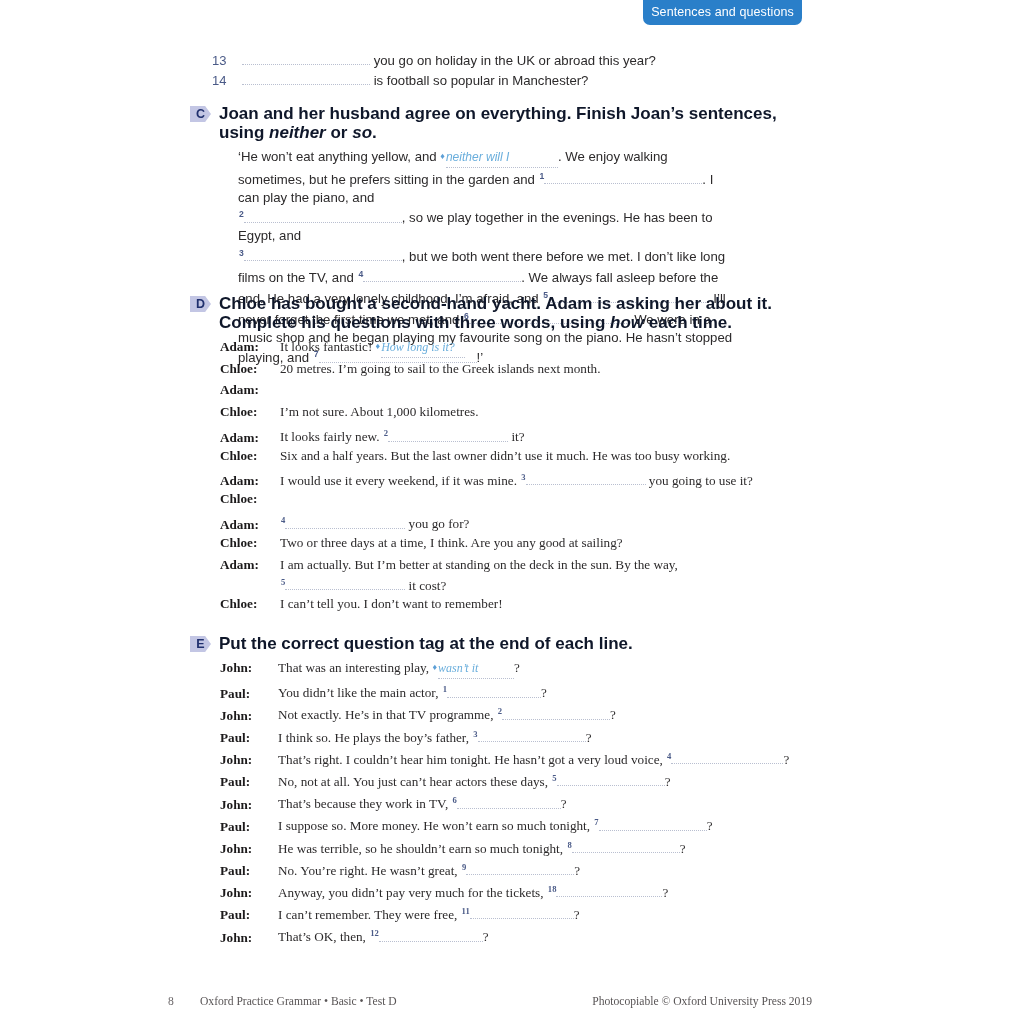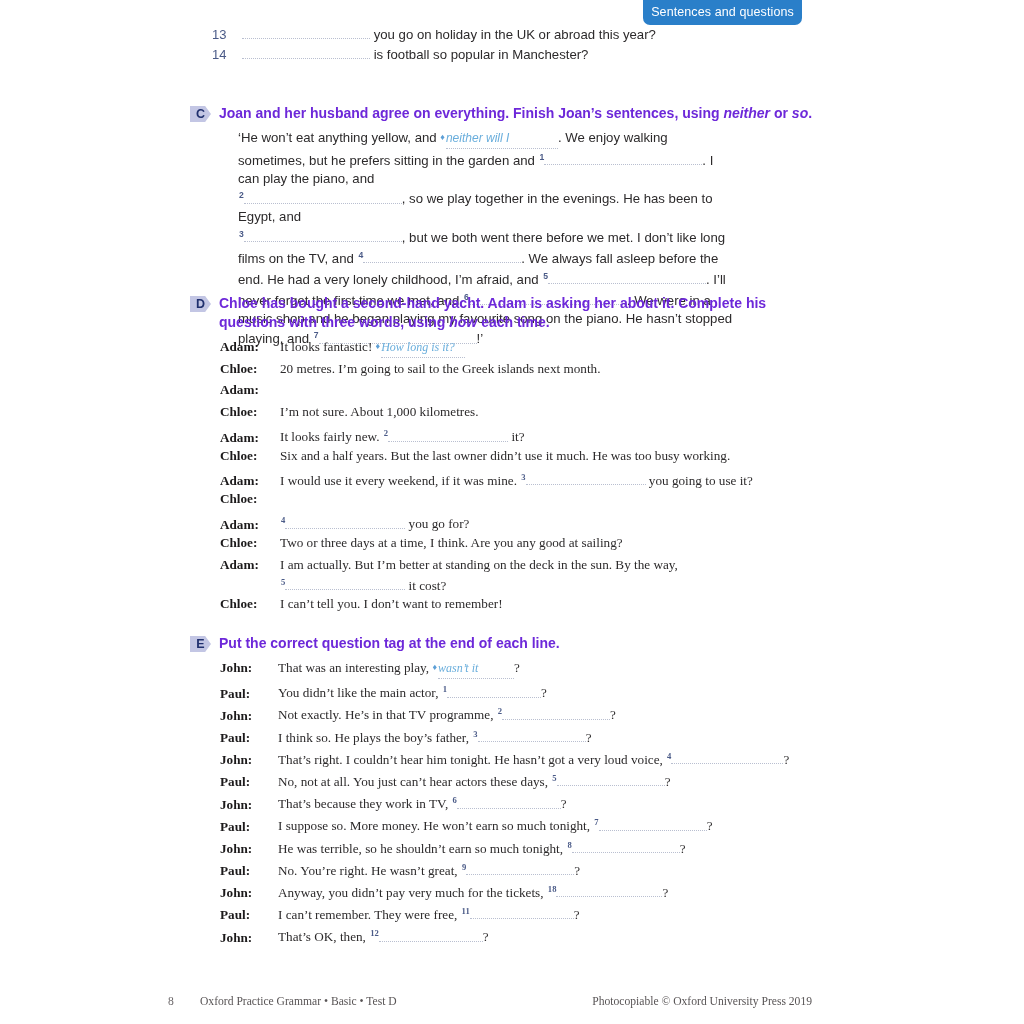--- a/index.html
+++ b/index.html
@@ -30,21 +30,21 @@
   }
 
   
   .body-txt {
     font-size: 13.2px;
     color: #2c2a2b;
     line-height: 17.6px;
   }
 
   
-  .cont-block { position: absolute; left: 212px; top: 26px; width: 700px; }
+  .cont-block { position: absolute; left: 212px; top: 52px; width: 700px; }
   .cont-row { display: flex; align-items: baseline; height: 20px; }
   .cont-num {
     width: 30px; flex: 0 0 30px;
     color: #4a5a87;
     font-size: 13px;
   }
   .blank {
     display: inline-block;
     border-bottom: 1.6px dotted #b9bfd0;
     vertical-align: baseline;
@@ -63,24 +63,24 @@
     background: #c3c6e4;
     color: #20306e;
     font-size: 12.5px;
     font-weight: bold;
     line-height: 16px;
     text-align: center;
     position: relative;
     clip-path: polygon(0 0, 72% 0, 100% 50%, 72% 100%, 0 100%);
   }
   .ex-title {
-    font-size: 14px;
+    font-size: 17px;
     font-weight: bold;
     line-height: 19px;
-    color: #6d28d9;
+    color: #0f172a;
     max-width: 600px;
   }
   .ex-title em { font-style: italic; }
 
   
   .para {
     margin-top: 6px;
     margin-left: 48px;
     width: 500px;
     font-size: 13.2px;

